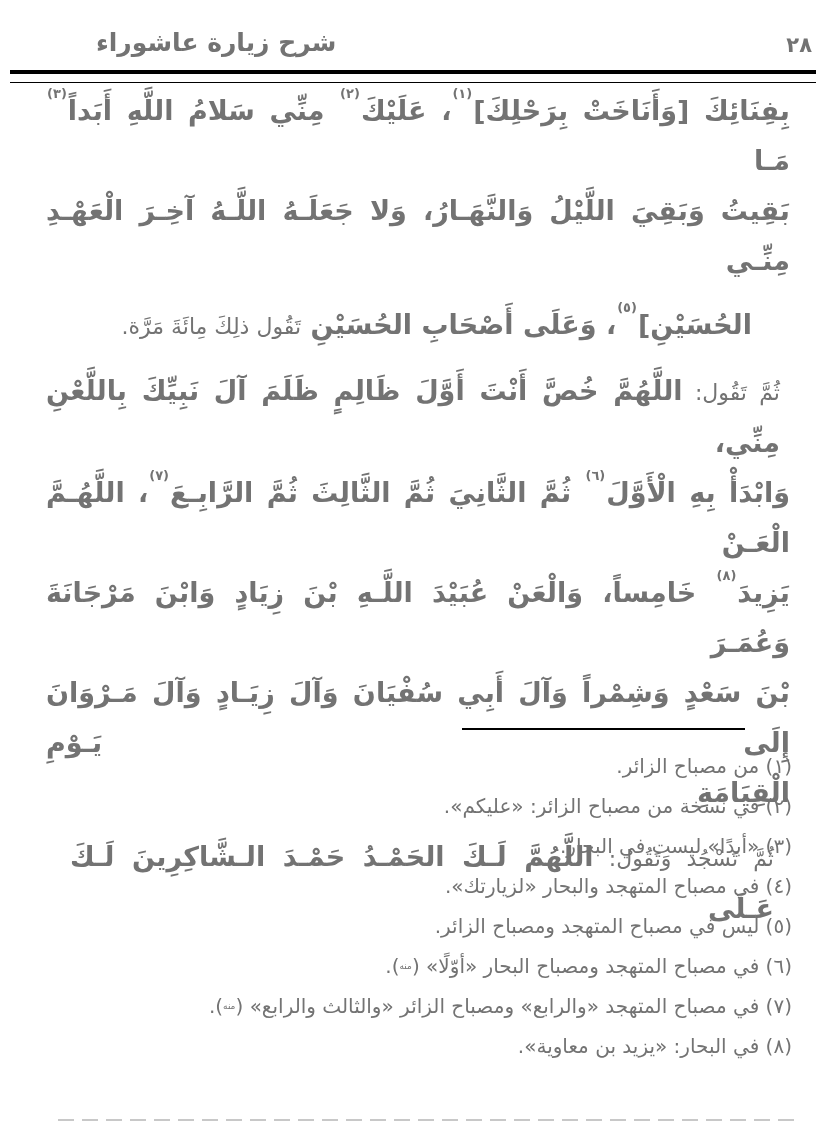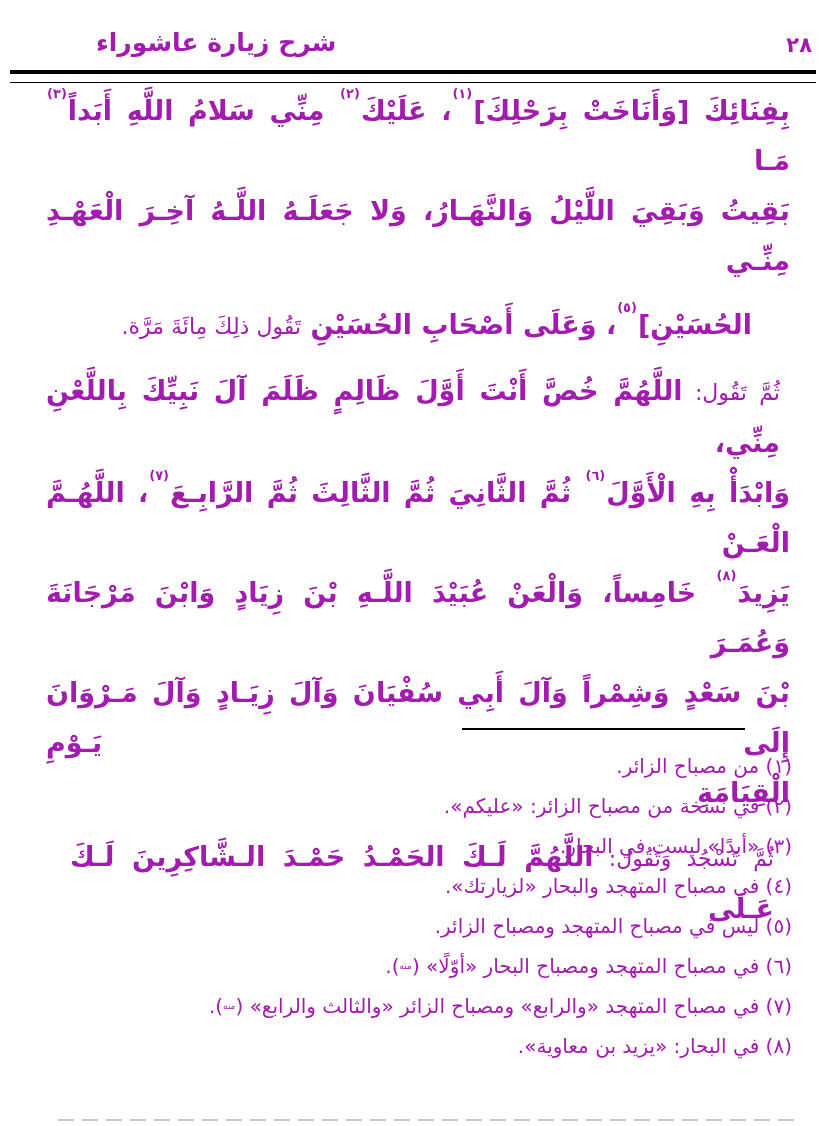--- a/index.html
+++ b/index.html
@@ -1,19 +1,19 @@
 <!DOCTYPE html>
 <html lang="ar" dir="rtl"><head>
 <meta charset="utf-8">
 <style>
   html,body{margin:0;padding:0;background:#e8e8e8;}
   .page{
     position:relative;width:832px;height:1126px;background:#ffffff;
     margin:0 auto;overflow:hidden;direction:rtl;
-    font-family:"DejaVu Sans",sans-serif;color:#a21caf;
+    font-family:"DejaVu Sans",sans-serif;color:#737373;
   }
   
   .hdr-title{
     position:absolute;top:28px;left:96px;
     font-size:25px;font-weight:bold;letter-spacing:0;
   }
   .hdr-page-num{
     position:absolute;top:33px;right:20px;
     font-size:21px;font-weight:bold;
   }

